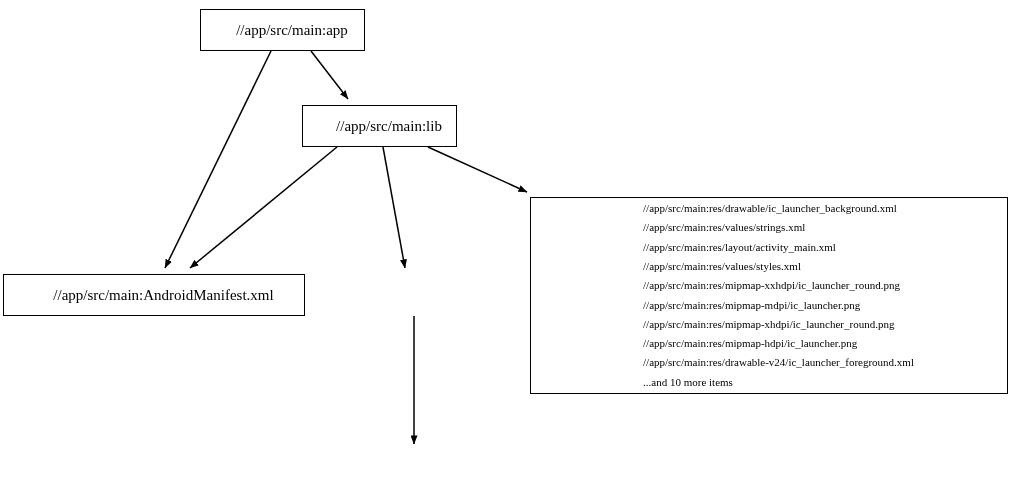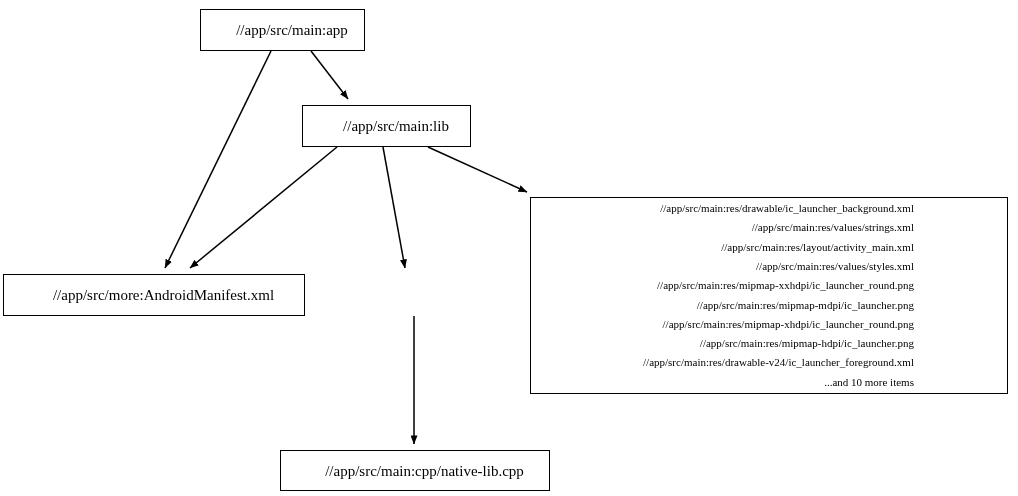--- a/index.html
+++ b/index.html
@@ -31,36 +31,36 @@
     pointer-events: none;
   }
   .node {
     position: absolute;
     box-sizing: border-box;
     border: 1px solid #000000;
     background: #ffffff;
     display: flex;
     align-items: center;
     justify-content: center;
-    text-align: right;
+    text-align: left;
     padding-left: 19px;
   }
   .node-label {
     font-size: 15px;
     line-height: 16px;
     white-space: pre;
     color: #000000;
   }
   .node-multiline .node-label {
     font-size: 11px;
     line-height: 19.3px;
   }
   
   #node-app        { left: 200px; top: 9px;   width: 165px; height: 42px; }
-  #node-lib        { left: 302px; top: 105px; width: 169px; height: 42px; }
+  #node-lib        { left: 302px; top: 105px; width: 155px; height: 42px; }
   #node-manifest   { left: 3px;   top: 274px; width: 302px; height: 42px; }
   #node-jni        { left: 323px; top: 274px; width: 180px; height: 42px; }
   #node-res        { left: 530px; top: 197px; width: 478px; height: 197px; }
   #node-cpp        { left: 280px; top: 450px; width: 270px; height: 41px; }
 </style>
 </head>
 <body>
 
 <div id="graph-canvas">
 
@@ -86,34 +86,31 @@
 
   <div class="node" id="node-app">
     <span class="node-label">//app/src/main:app</span>
   </div>
 
   <div class="node" id="node-lib">
     <span class="node-label">//app/src/main:lib</span>
   </div>
 
   <div class="node" id="node-manifest">
-    <span class="node-label">//app/src/more:AndroidManifest.xml</span>
+    <span class="node-label">//app/src/main:AndroidManifest.xml</span>
   </div>
 
 
   <div class="node node-multiline" id="node-res">
     <span class="node-label">//app/src/main:res/drawable/ic_launcher_background.xml
 //app/src/main:res/values/strings.xml
 //app/src/main:res/layout/activity_main.xml
 //app/src/main:res/values/styles.xml
 //app/src/main:res/mipmap-xxhdpi/ic_launcher_round.png
 //app/src/main:res/mipmap-mdpi/ic_launcher.png
 //app/src/main:res/mipmap-xhdpi/ic_launcher_round.png
 //app/src/main:res/mipmap-hdpi/ic_launcher.png
 //app/src/main:res/drawable-v24/ic_launcher_foreground.xml
 ...and 10 more items</span>
   </div>
 
-  <div class="node" id="node-cpp">
-    <span class="node-label">//app/src/main:cpp/native-lib.cpp</span>
-  </div>
 
 </div>
 
 </body></html>

